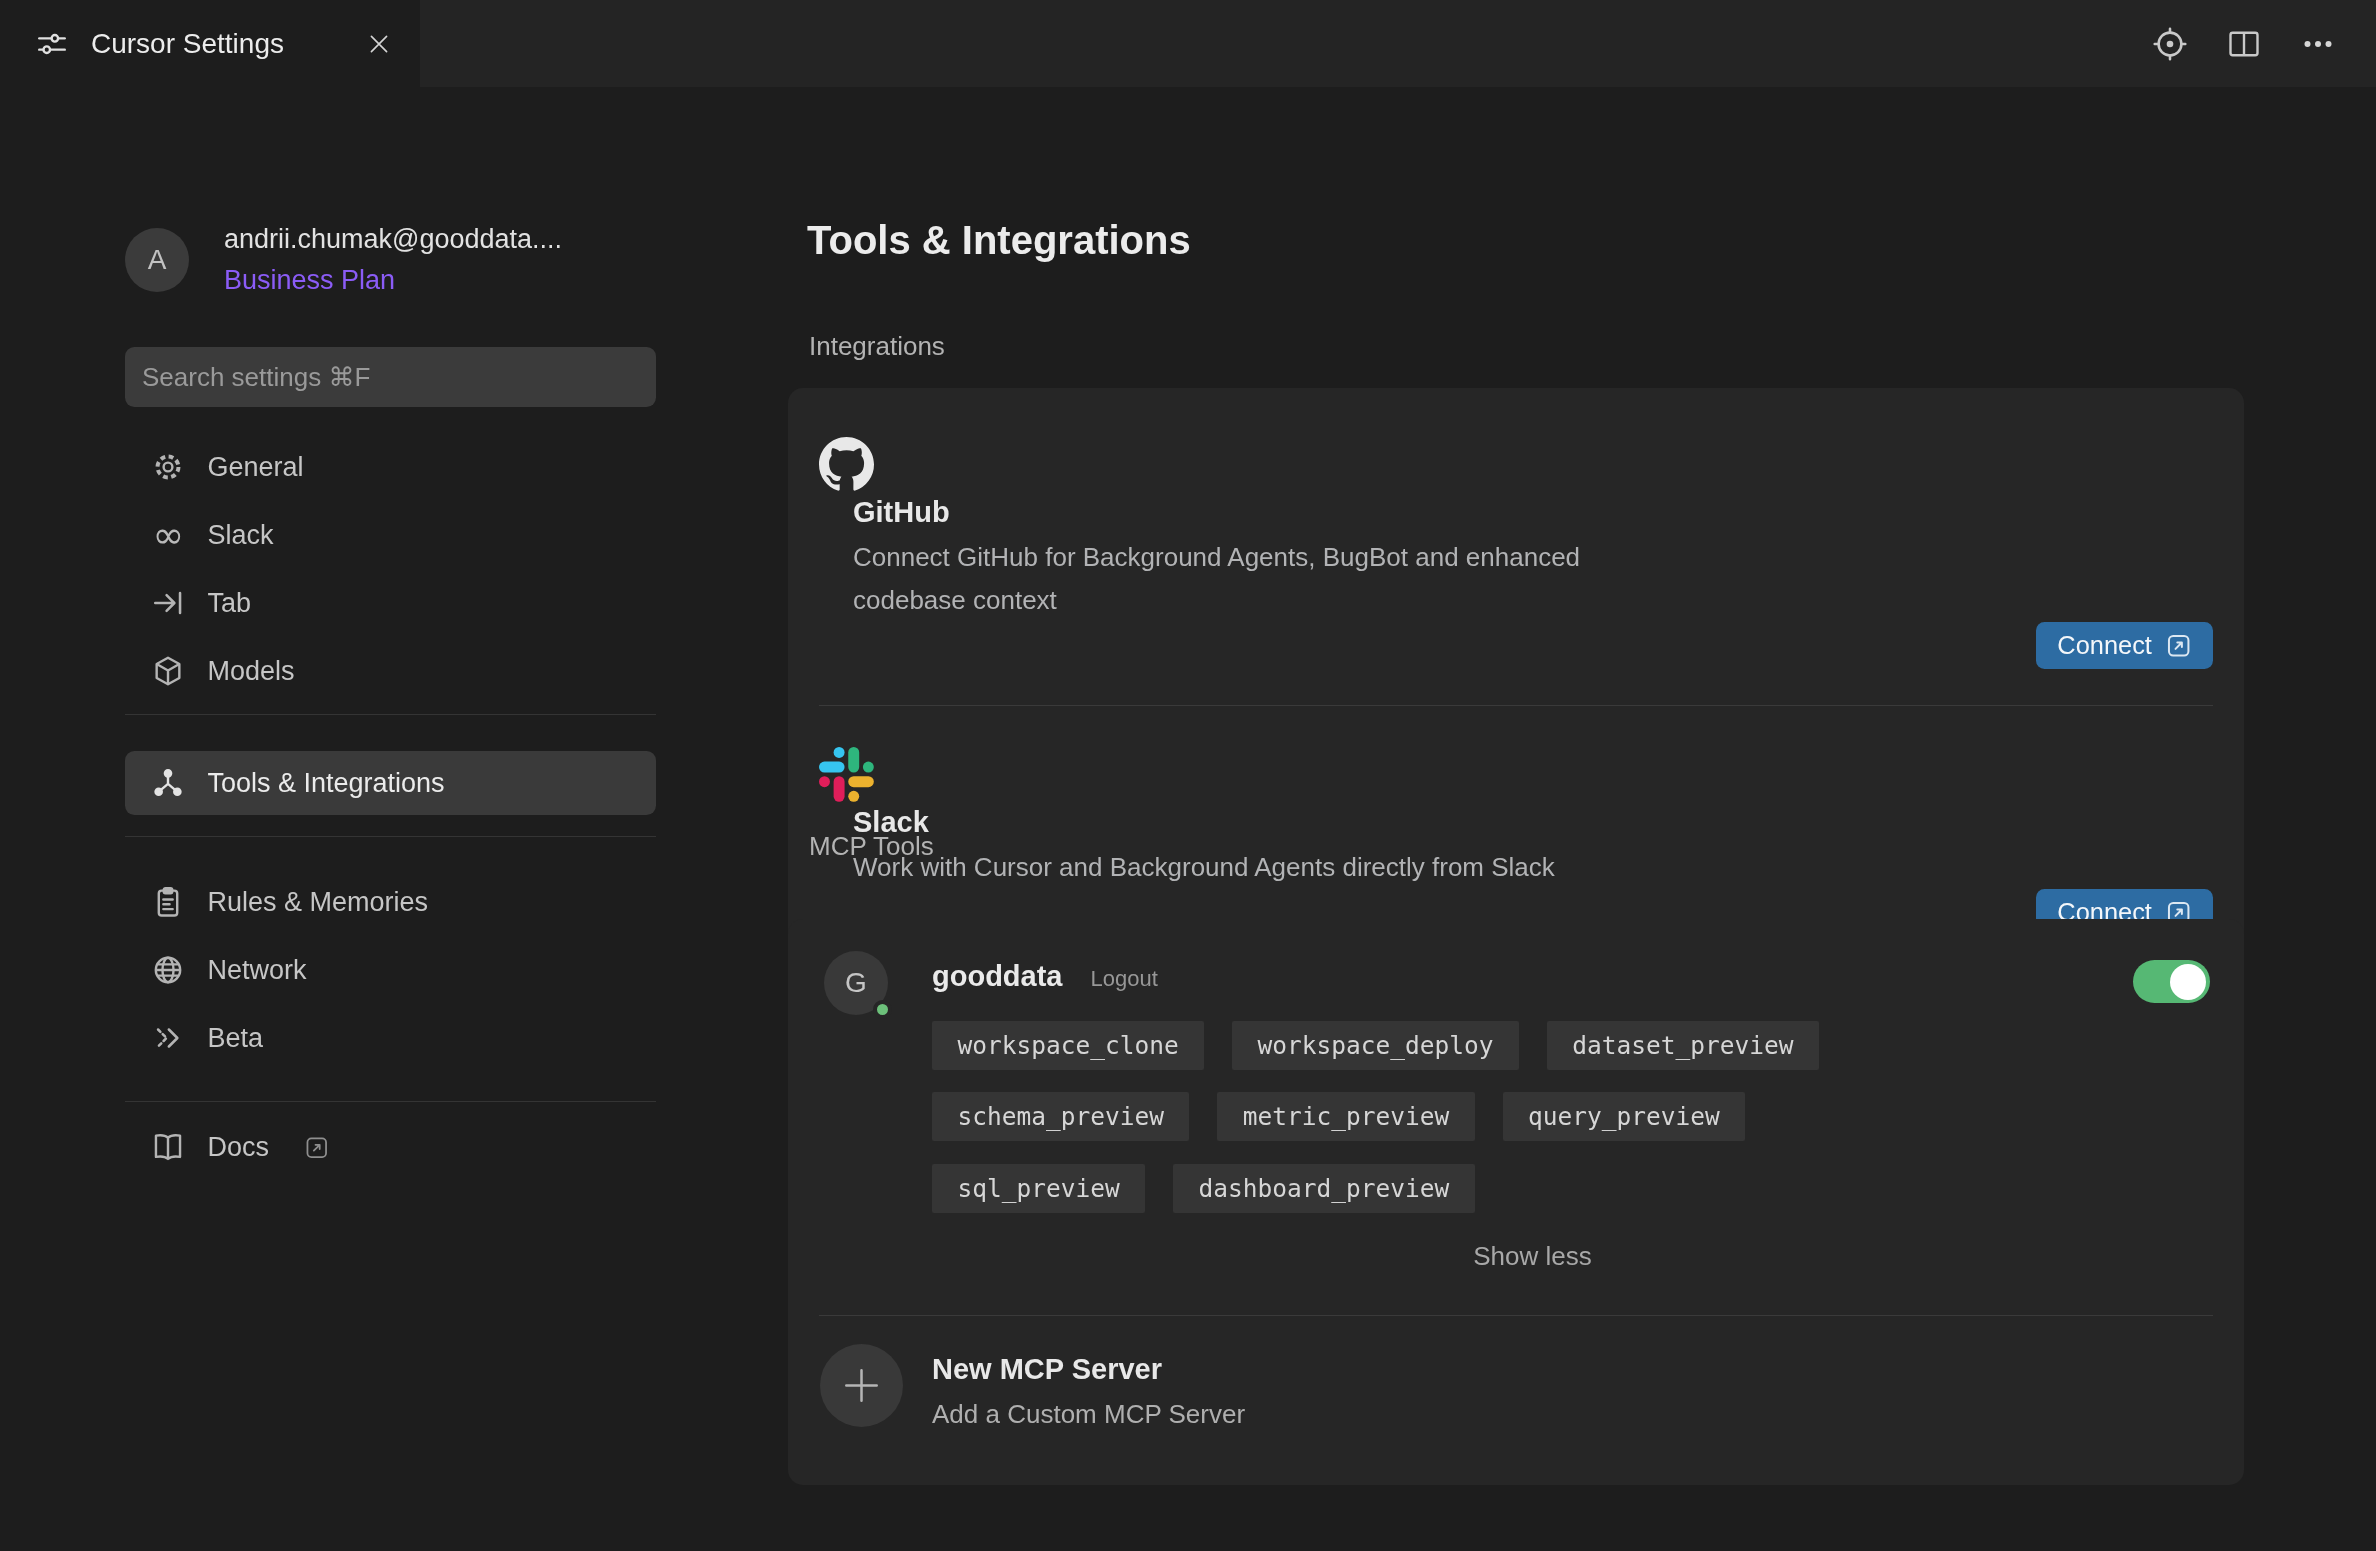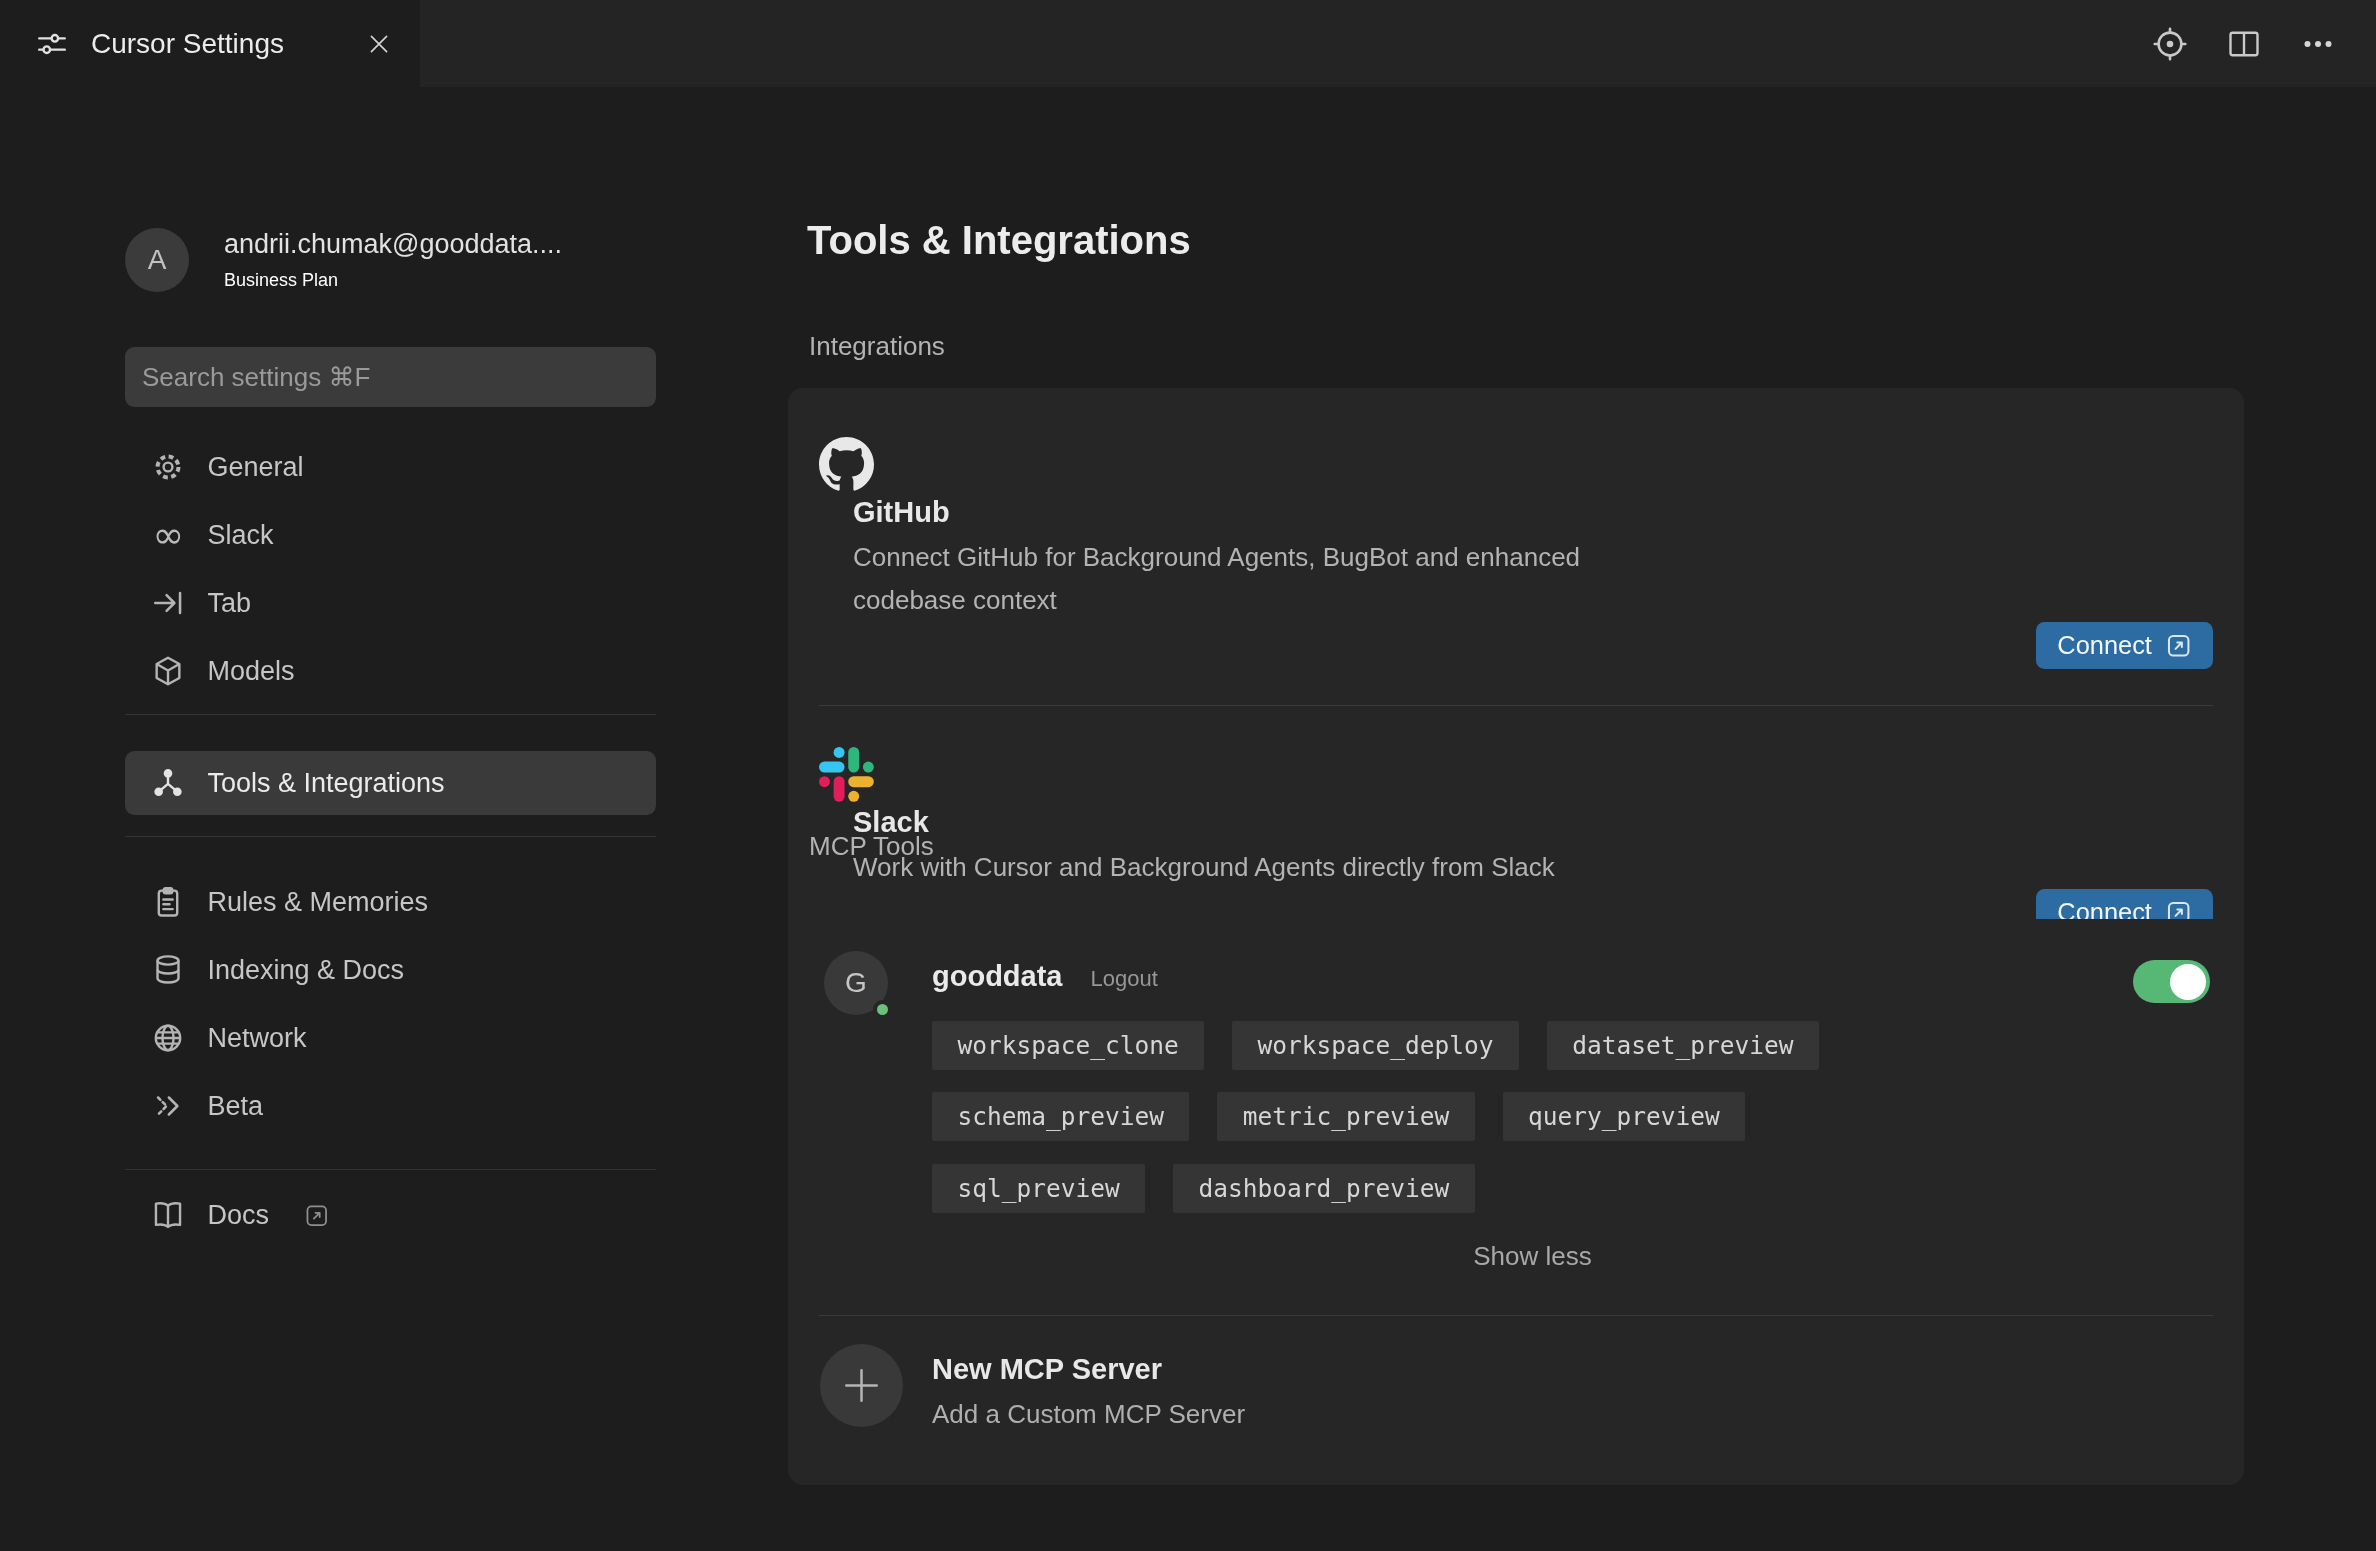--- a/index.html
+++ b/index.html
@@ -27,21 +27,21 @@
 
   
   .sidebar { position:absolute; left:125px; top:224px; width:531px; }
   .account { display:flex; align-items:center; gap:35px; height:72px; }
   .avatar {
     width:64px; height:64px; border-radius:50%; background:#3b3b3b;
     display:flex; align-items:center; justify-content:center;
     font-size:28px; color:#c2c2c2; flex-shrink:0;
   }
   .acct-email { font-size:27px; color:#e2e2e2; margin-bottom:10.4px; white-space:nowrap; }
-  .acct-plan  { font-size:18px; color:#ffffff; }
+  .acct-plan  { font-size:27px; color:#8b5cf6; }
   .searchbox {
     margin-top:51px; width:531px; height:60px; border-radius:9.4px;
     background:#3b3b3b; border:none; outline:none; padding:0 17px;
     font-size:26px; color:#dddddd; font-family:"Liberation Sans", sans-serif;
   }
   .searchbox::placeholder { color:#9a9a9a; }
   .nav { margin-top:26px; }
   .nav-item {
     height:68px; display:flex; align-items:center; gap:21px;
     padding-left:25.4px; font-size:27px; color:#c6c6c6; cursor:pointer; border-radius:9.4px;
@@ -241,30 +241,20 @@
           <rect x="5.5" y="4" width="13" height="17.5" rx="2"></rect>
           <rect x="9" y="2.2" width="6" height="3.6" rx="1.2" fill="#b4b4b4"></rect>
           <path d="M8.7 10.2h6.6M8.7 13.6h4.4M8.7 17h6.6"></path>
         </svg>
       </span>
       <span>Rules &amp; Memories</span>
     </div>
     <div class="nav-item">
       <span class="nav-icon">
         <svg width="34" height="34" viewBox="0 0 24 24" fill="none" stroke="#b4b4b4" stroke-width="1.7">
-          <ellipse cx="12" cy="5.3" rx="7.4" ry="2.9"></ellipse>
-          <path d="M4.6 5.3v6.3c0 1.6 3.3 2.9 7.4 2.9s7.4-1.3 7.4-2.9V5.3"></path>
-          <path d="M4.6 11.6v6.3c0 1.6 3.3 2.9 7.4 2.9s7.4-1.3 7.4-2.9v-6.3"></path>
-        </svg>
-      </span>
-      <span>Indexing &amp; Docs</span>
-    </div>
-    <div class="nav-item">
-      <span class="nav-icon">
-        <svg width="34" height="34" viewBox="0 0 24 24" fill="none" stroke="#b4b4b4" stroke-width="1.7">
           <circle cx="12" cy="12" r="8.6"></circle>
             <ellipse cx="12" cy="12" rx="3.9" ry="8.6"></ellipse>
           <path d="M3.4 12h17.2M4.5 8h15M4.5 16h15"></path>
         </svg>
       </span>
       <span>Network</span>
     </div>
     <div class="nav-item">
       <span class="nav-icon">
         <svg width="34" height="34" viewBox="0 0 24 24" fill="none" stroke="#b4b4b4" stroke-width="1.8" stroke-linecap="round" stroke-linejoin="round">

